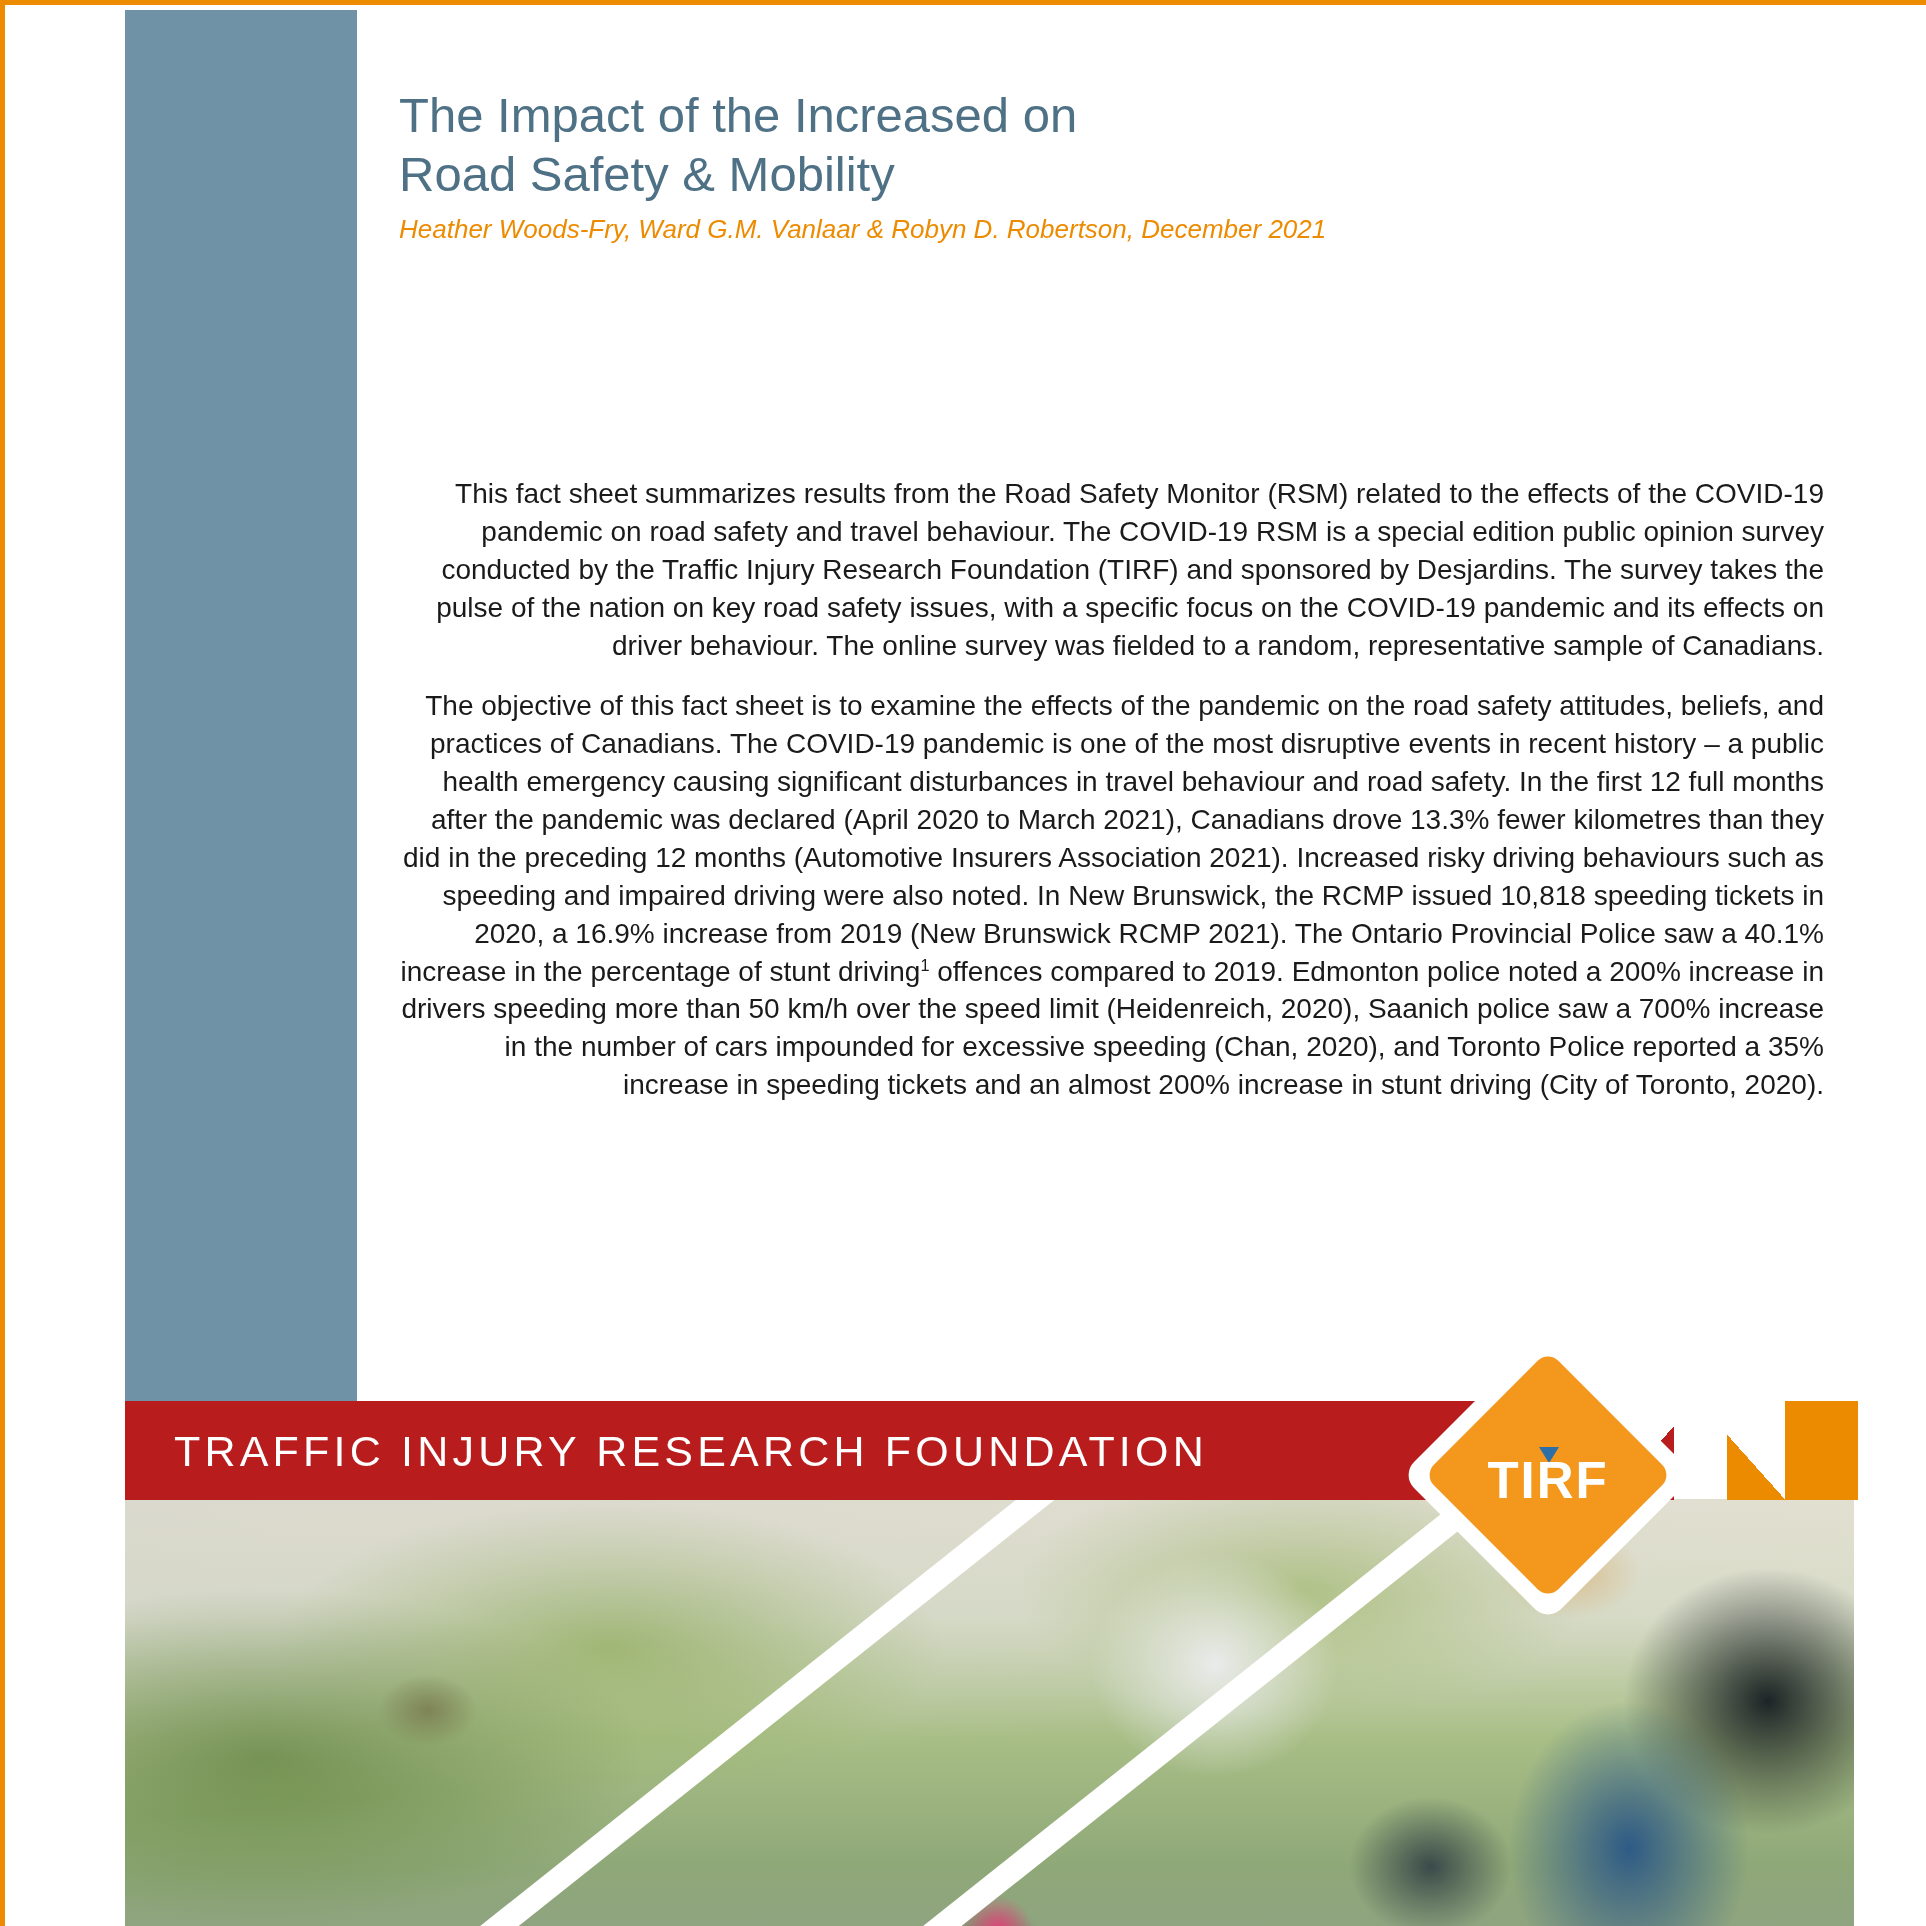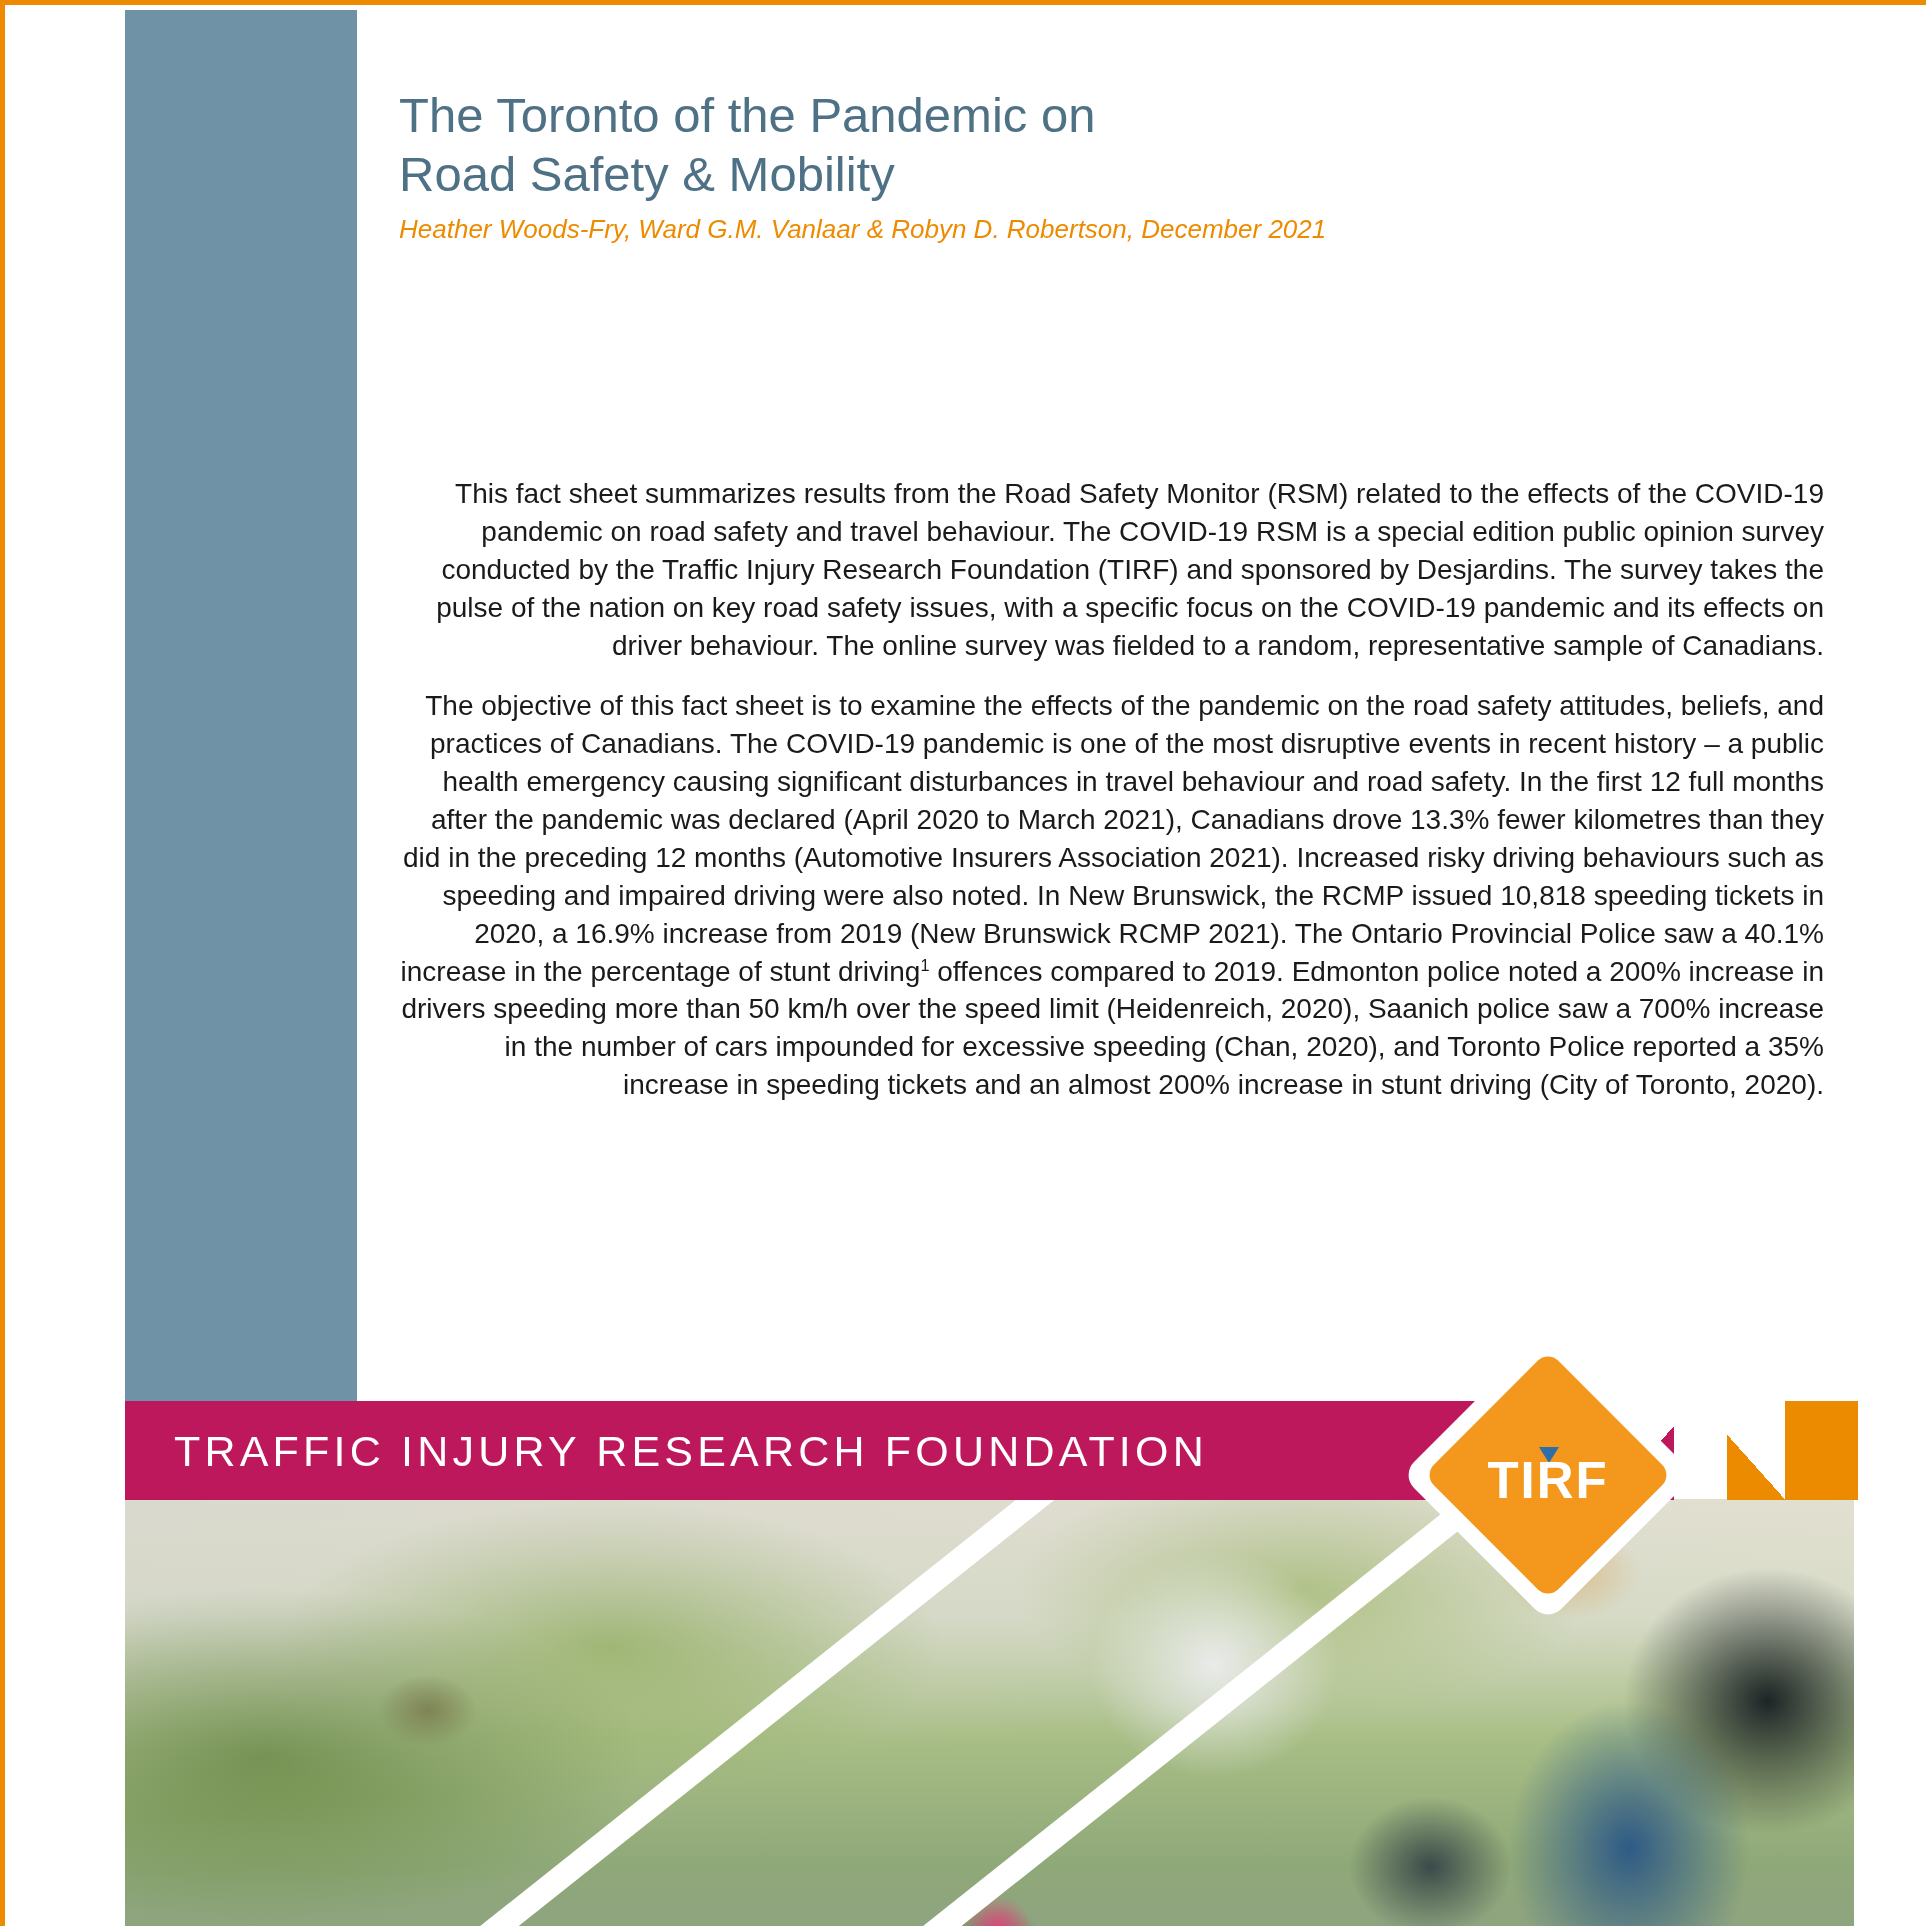--- a/index.html
+++ b/index.html
@@ -158,21 +158,21 @@
     top: 847px;
   }
 
   
   .tirf-banner {
     position: absolute;
     left: 120px;
     top: 1396px;
     width: 1549px;
     height: 99px;
-    background: #be185d;
+    background: #b91c1c;
     z-index: 7;
   }
   .tirf-banner .label {
     position: absolute;
     left: 49px;
     top: 50%;
     transform: translateY(-50%);
     color: #ffffff;
     font-size: 43px;
     font-weight: 400;
@@ -255,21 +255,21 @@
 </style>
 </head>
 <body>
 
 <div class="page">
 
   <div class="side-bar"></div>
 
   <div class="header">
     <div class="title-sub">
-      <span class="l1">The Toronto of the Pandemic on</span>
+      <span class="l1">The Impact of the Increased on</span>
       <span class="l2">Road Safety &amp; Mobility</span>
     </div>
     <div class="byline">Heather Woods-Fry, Ward G.M. Vanlaar &amp; Robyn D. Robertson, December 2021</div>
   </div>
 
   <div class="body-copy">
     <p class="para">This fact sheet summarizes results from the Road Safety Monitor (RSM) related to the effects of the COVID-19 pandemic on road safety and travel behaviour. The COVID-19 RSM is a special edition public opinion survey conducted by the Traffic Injury Research Foundation (TIRF) and sponsored by Desjardins. The survey takes the pulse of the nation on key road safety issues, with a specific focus on the COVID-19 pandemic and its effects on driver behaviour. The online survey was fielded to a random, representative sample of Canadians.</p>
     <p class="para"><span>The objective of this fact sheet is to examine the effects of the pandemic on the road safety attitudes, beliefs, and practices of Canadians. The COVID-19 pandemic is one of the most disruptive events in recent history – a public health emergency causing significant disturbances in travel behaviour and road safety. In the first 12 full months after the pandemic was declared (April 2020 to March 2021), Canadians drove 13.3% fewer kilometres than they did in the preceding 12 months (Automotive Insurers Association 2021). Increased risky driving behaviours such as speeding and impaired driving were also noted. In New Brunswick, the RCMP issued 10,818 speeding tickets in 2020, a 16.9% increase from 2019 (New Brunswick RCMP 2021). The Ontario Provincial Police saw a 40.1% increase in the percentage of stunt driving</span><sup>1</sup><span> offences compared to 2019. Edmonton police noted a 200% increase in drivers speeding more than 50 km/h over the speed limit (Heidenreich, 2020), Saanich police saw a 700% increase in the number of cars impounded for excessive speeding (Chan, 2020), and Toronto Police reported a 35% increase in speeding tickets and an almost 200% increase in stunt driving (City of Toronto, 2020).</span></p>
   </div>
 

